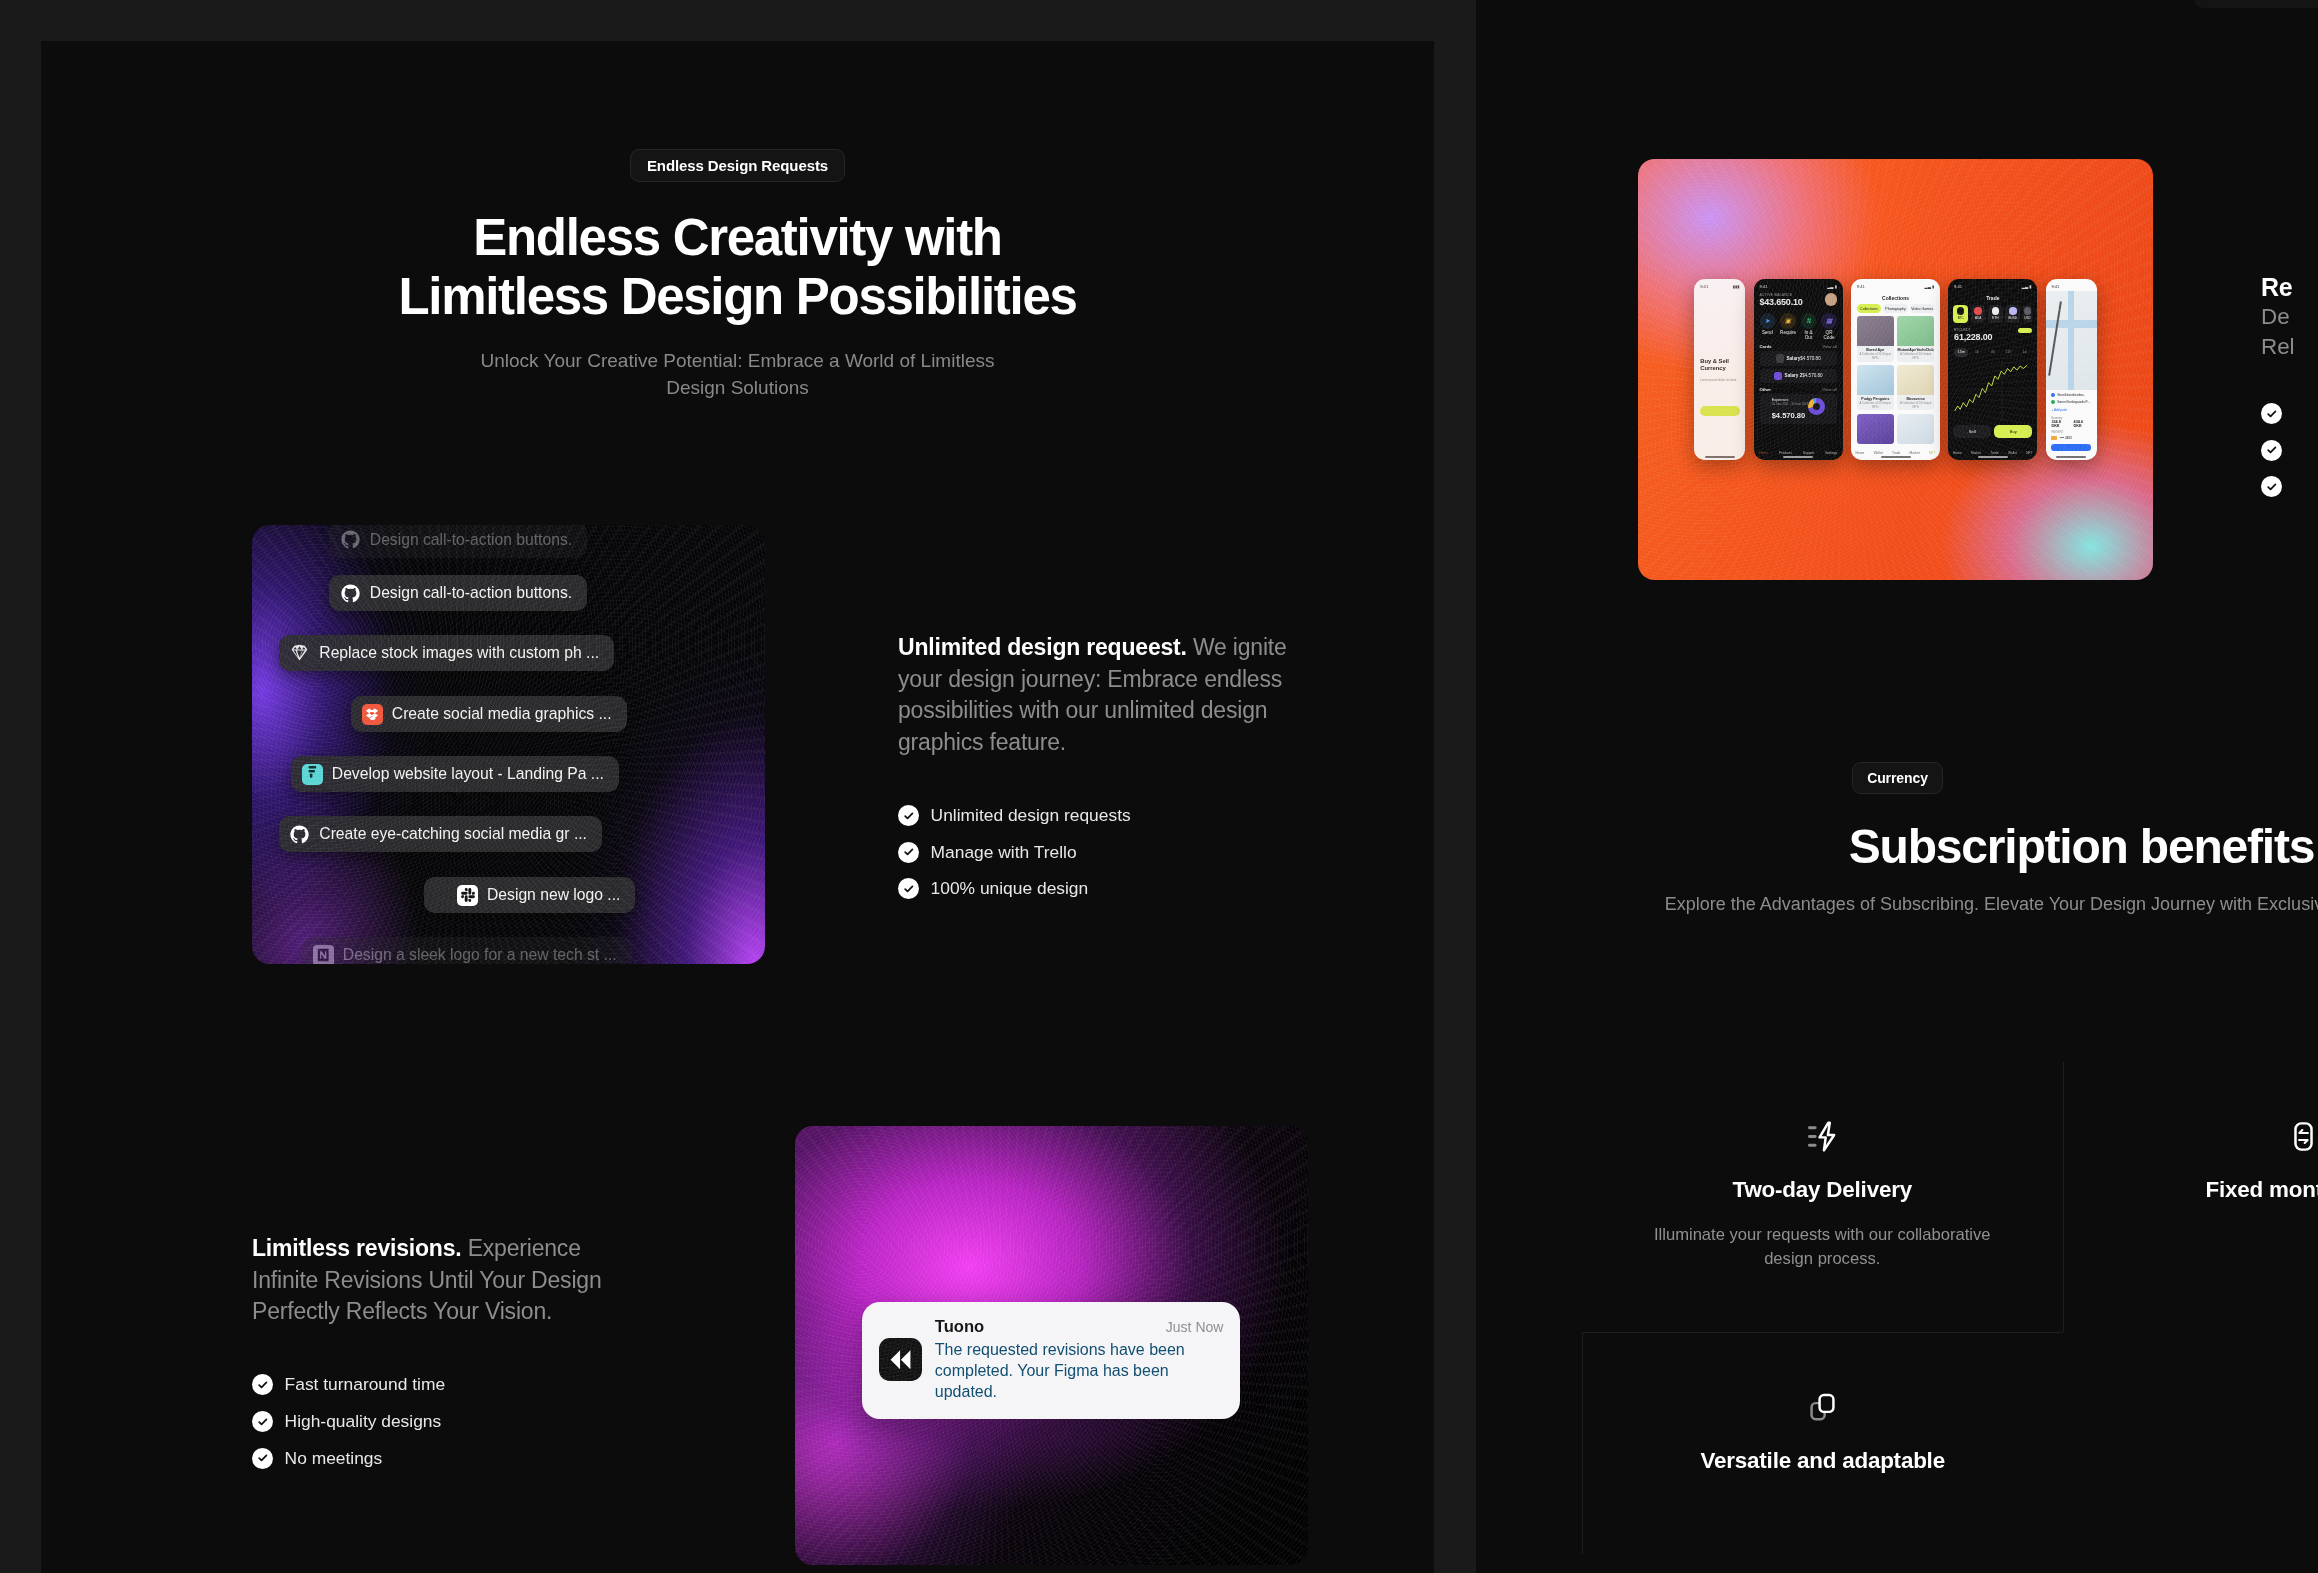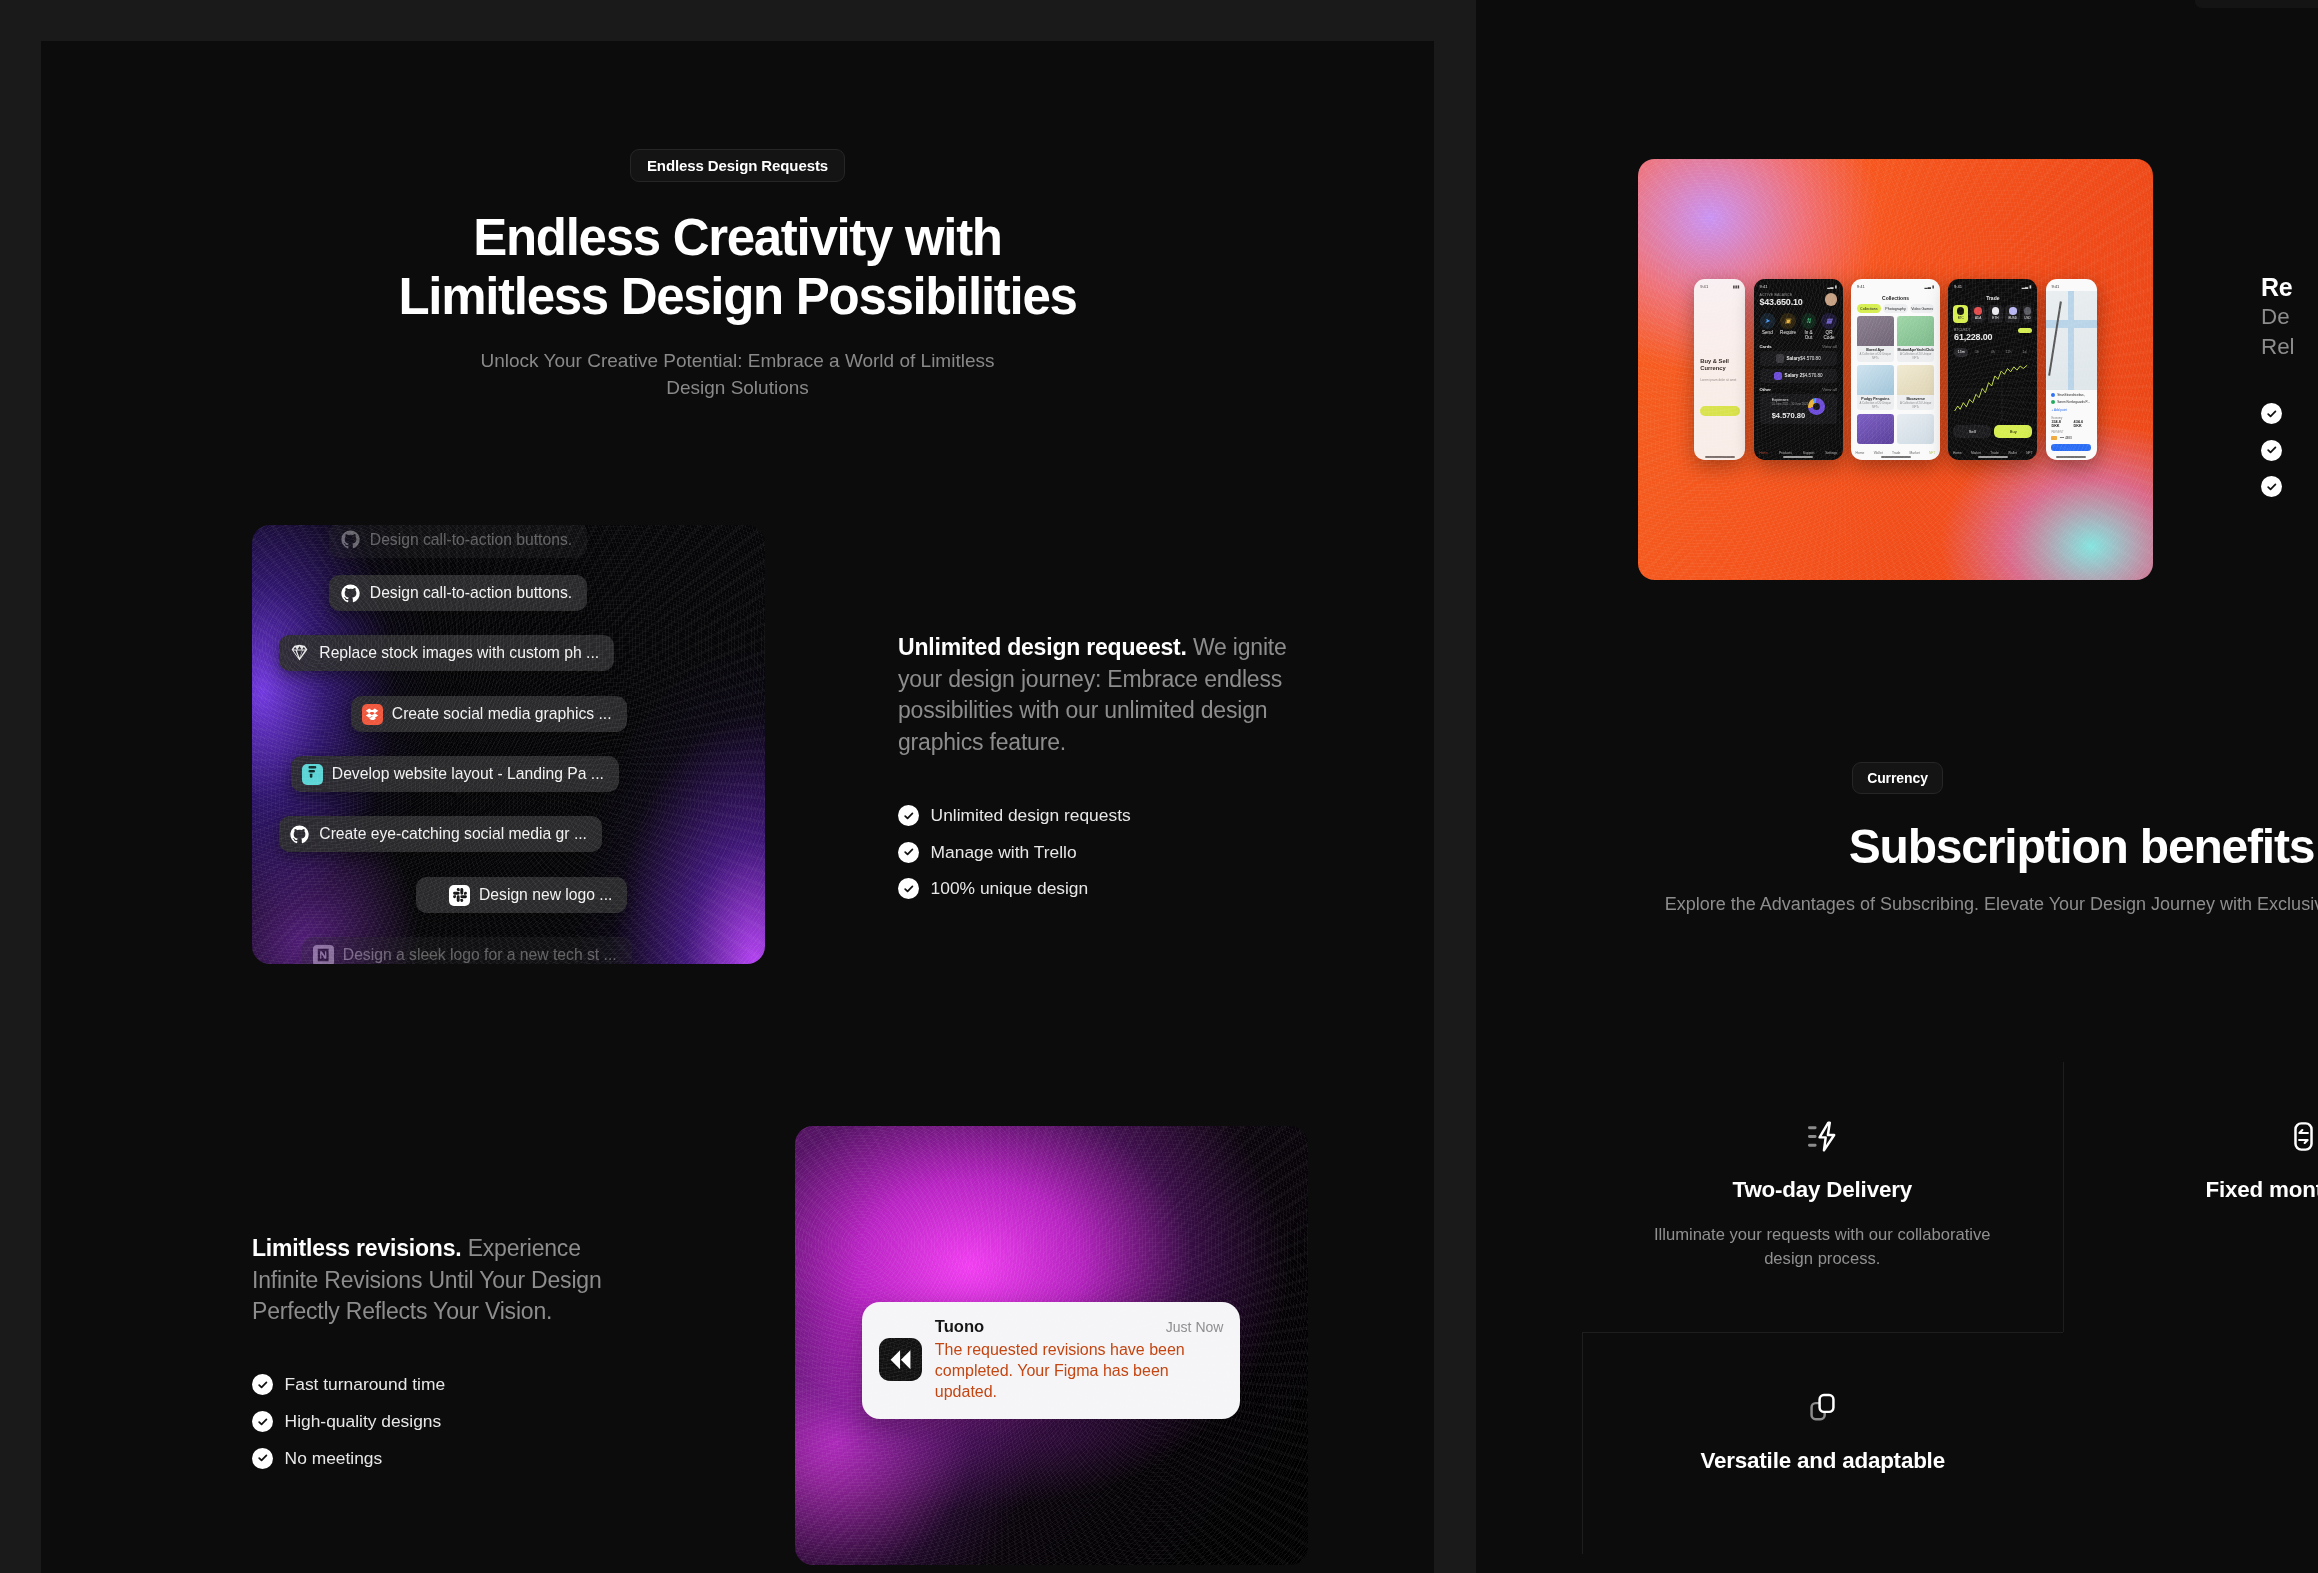--- a/index.html
+++ b/index.html
@@ -142,21 +142,21 @@
   .notif-ico {
     width: 43px; height: 43px; border-radius: 10.8px;
     background: #111111; flex: 0 0 43px;
     display: flex; align-items: center; justify-content: center;
     align-self: center;
   }
   .notif-body { flex: 1; min-width: 0; }
   .notif-top { display: flex; justify-content: space-between; align-items: baseline; }
   .notif-app { font-size: 16.6px; font-weight: 700; color: #111111; }
   .notif-time { font-size: 14px; color: #8c8c90; }
-  .notif-msg { margin-top: 1.7px; font-size: 16px; line-height: 1.33; color: #c2410c; }
+  .notif-msg { margin-top: 1.7px; font-size: 16px; line-height: 1.33; color: #0c4a6e; }
 
   .feat-text2 { position: absolute; left: 211px; top: 107px; width: 389px; }
 
   
   .panel-right {
     position: absolute; left: 1476px; top: 0;
     width: 843px; height: 1573px;
     background: #0c0c0c;
     overflow: hidden;
   }
@@ -327,21 +327,21 @@
 
           <div class="chip" style="left:26.5px; top:291px;">
             <span class="chip-ico ico-github">
               <svg width="19" height="19" viewBox="0 0 24 24" fill="#fff">
                   <path d="M12 .5a11.5 11.5 0 0 0-3.64 22.42c.58.1.79-.25.79-.56v-2c-3.2.7-3.88-1.54-3.88-1.54-.53-1.33-1.29-1.69-1.29-1.69-1.05-.72.08-.7.08-.7 1.16.08 1.77 1.2 1.77 1.2 1.03 1.77 2.7 1.26 3.36.96.1-.75.4-1.26.73-1.55-2.56-.29-5.25-1.28-5.25-5.7 0-1.26.45-2.29 1.19-3.1-.12-.29-.52-1.47.11-3.06 0 0 .97-.31 3.18 1.18a11 11 0 0 1 5.8 0c2.2-1.49 3.17-1.18 3.17-1.18.63 1.59.23 2.77.12 3.06.74.81 1.18 1.84 1.18 3.1 0 4.43-2.69 5.41-5.26 5.69.41.36.78 1.06.78 2.14v3.17c0 .31.21.67.8.56A11.5 11.5 0 0 0 12 .5Z"></path>
                 </svg>
             </span>
             <span>Create eye-catching social media gr ...</span>
           </div>
 
-          <div class="chip" style="left:164px; top:352px;padding-left:33px;">
+          <div class="chip" style="left:172px; top:352px;padding-left:33px;">
             <span class="chip-ico ico-slack">
               <svg width="14" height="14" viewBox="0 0 24 24" fill="#111">
                   <path d="M5.1 15.1a2.5 2.5 0 1 1-2.5-2.5h2.5v2.5Zm1.3 0a2.5 2.5 0 1 1 5 0v6.3a2.5 2.5 0 1 1-5 0v-6.3ZM8.9 5.1a2.5 2.5 0 1 1 2.5-2.5v2.5H8.9Zm0 1.3a2.5 2.5 0 1 1 0 5H2.6a2.5 2.5 0 1 1 0-5h6.3ZM18.9 8.9a2.5 2.5 0 1 1 2.5 2.5h-2.5V8.9Zm-1.3 0a2.5 2.5 0 1 1-5 0V2.6a2.5 2.5 0 1 1 5 0v6.3ZM15.1 18.9a2.5 2.5 0 1 1-2.5 2.5v-2.5h2.5Zm0-1.3a2.5 2.5 0 1 1 0-5h6.3a2.5 2.5 0 1 1 0 5h-6.3Z"></path>
                 </svg>
             </span>
             <span>Design new logo ...</span>
           </div>
 
           <div class="chip ghost" style="left:50px; top:412px;">
             <span class="chip-ico ico-notion">

